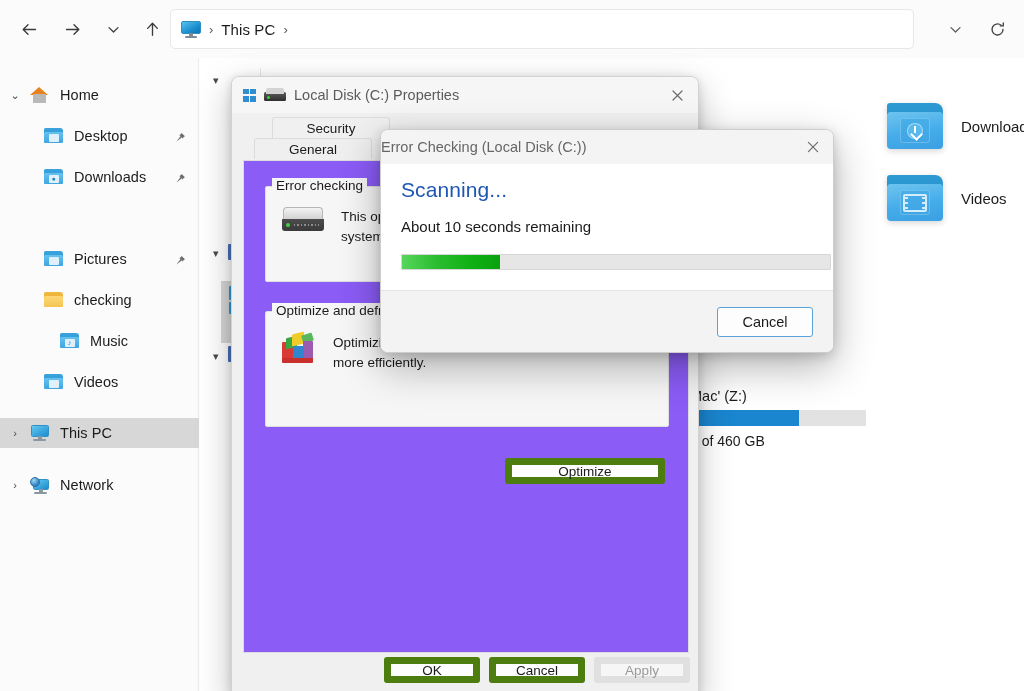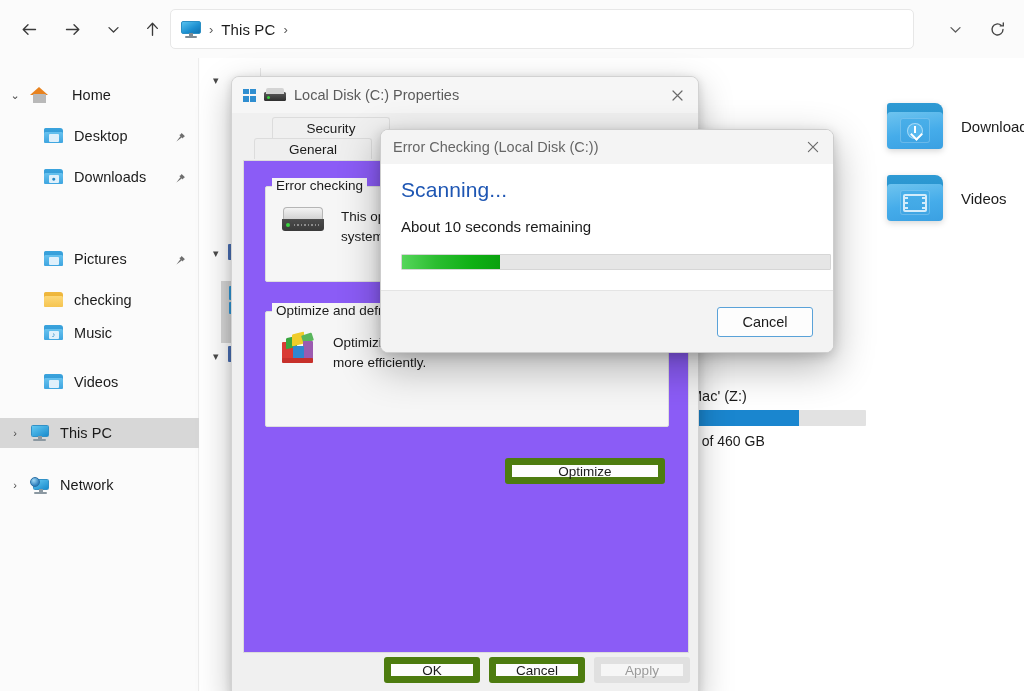--- a/index.html
+++ b/index.html
@@ -149,21 +149,21 @@
   .optbtn { position:absolute; left:261px; top:297px; width:160px; height:26px; }
   .footbtn { position:absolute; width:96px; height:26px; }
 
   
   .errwin {
     position:absolute; left:380px; top:129px; width:454px; height:224px;
     background:#ffffff; border:1px solid #cdcdcd; border-radius:8px;
     box-shadow: 0 14px 40px rgba(0,0,0,.30), 0 3px 12px rgba(0,0,0,.16);
     overflow:hidden;
   }
-  .err-title { position:absolute; left:0; top:0; width:454px; height:34px; background:#f4f4f4; display:flex; align-items:center; padding-left:12px; }
+  .err-title { position:absolute; left:0; top:0; width:454px; height:34px; background:#f4f4f4; display:flex; align-items:center; padding-left:0; }
   .err-title .ttxt { font-size:14.5px; color:#666666; }
   .err-close { position:absolute; right:0; top:0; width:44px; height:34px; display:flex; align-items:center; justify-content:center; color:#6a6a6a; }
   .err-body { position:absolute; left:0; top:34px; width:454px; height:128px; background:#ffffff; padding:14px 20px 0 20px; }
   .err-head { font-size:21px; color:#1e56b3; letter-spacing:.1px; }
   .err-sub  { font-size:15px; color:#1b1b1b; margin-top:16px; }
   .err-prog { margin-top:19px; width:430px; height:16px; background:#e6e6e6; border:1px solid #d6d6d6; border-radius:1px; overflow:hidden; }
   .err-prog .fill { height:100%; background:linear-gradient(90deg,#56d65b 0%, #2bbd30 35%, #0fb014 72%, #0aa10f 100%); }
   .err-foot { position:absolute; left:0; bottom:0; width:454px; height:62px; background:#f3f3f3; border-top:1px solid #e4e4e4; }
   .err-cancel { position:absolute; right:22px; top:16px; width:96px; height:30px; background:#fdfdfd; border:1px solid #5aa2d8; border-radius:3px;
                 display:flex;align-items:center;justify-content:center; font-size:14.5px; color:#1b1b1b; }
@@ -224,21 +224,21 @@
     <div class="sidebar">
 
       <div class="srow" style="top:22px">
         <span class="chev">⌄</span>
         <span class="ico">
             <span class="housei">
               <i class="roof"></i>
               <i class="body"></i>
             </span>
           </span>
-        <span class="lbl" style="margin-left:18px">Home</span>
+        <span class="lbl" style="margin-left:6px">Home</span>
       </div>
 
       <div class="srow" style="top:63px; padding-left:44px">
         <span class="ico">
             <span class="fold">
               <i class="bk"></i>
               <i class="ft"></i>
               <i class="gl"></i>
             </span>
           </span>
@@ -288,21 +288,21 @@
       <div class="srow" style="top:227px; padding-left:44px">
         <span class="ico">
             <span class="fold yellow">
               <i class="bk"></i>
               <i class="ft"></i>
             </span>
           </span>
         <span class="lbl" style="margin-left:6px">checking</span>
       </div>
 
-      <div class="srow" style="top:260px; padding-left:44px">
+      <div class="srow" style="top:268px; padding-left:60px">
         <span class="ico">
             <span class="fold">
               <i class="bk"></i>
               <i class="ft"></i>
               <i class="gl">
                 <i>♪</i>
               </i>
             </span>
           </span>
         <span class="lbl" style="margin-left:6px">Music</span>

